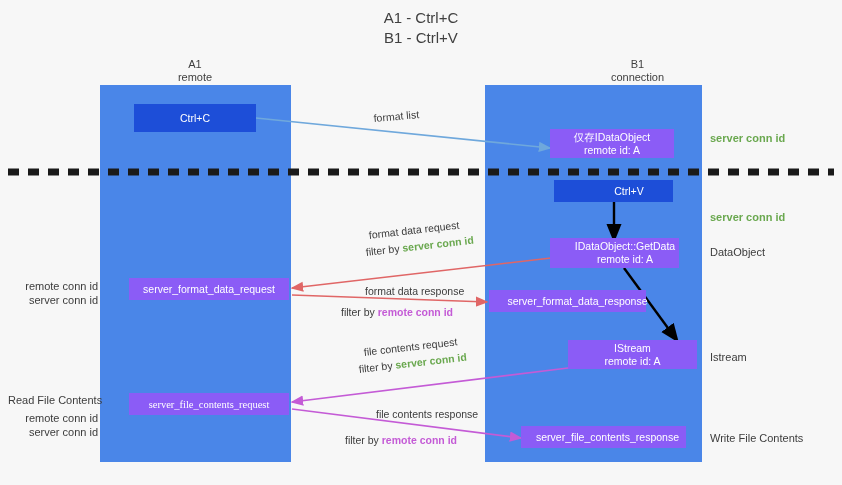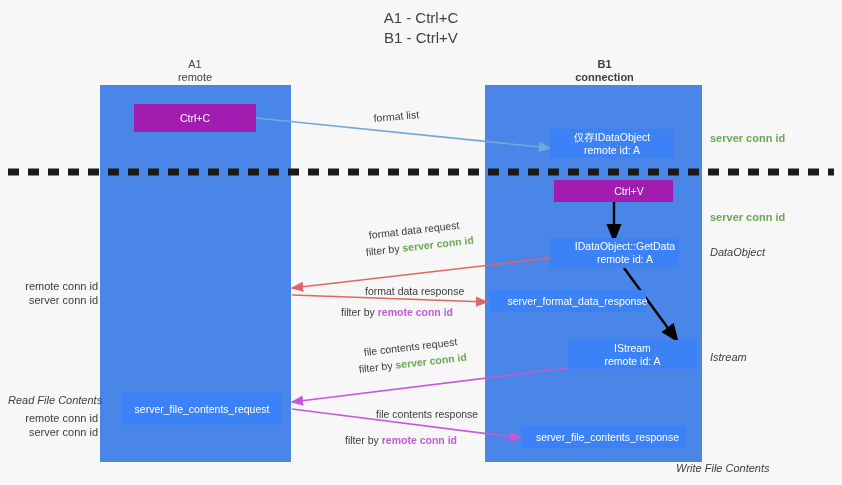--- a/index.html
+++ b/index.html
@@ -44,26 +44,26 @@
     display:flex;
     flex-direction:column;
     align-items:center;
     justify-content:center;
     text-align:center;
     color:#ffffff;
     font-size:10.5px;
     line-height:13px;
     white-space:pre;
   }
-  .box.green{background:#a21caf;}
-  .box.orange{background:#3b82f6;}
+  .box.green{background:#1d4ed8;}
+  .box.orange{background:#8b5cf6;}
 
   
   .note{font-size:11px;line-height:14px;white-space:pre;}
-  .note.black{color:#3c3c3c;font-style:italic;}
+  .note.black{color:#3c3c3c;}
   .note.green{color:#6aa84f;font-weight:bold;}
   .note.stack{display:flex;flex-direction:column;}
 
   
   .edge-label{
     font-size:10.5px;
     line-height:15px;
     color:#3c3c3c;
     white-space:nowrap;
   }
@@ -76,21 +76,21 @@
 </head>
 <body>
 
 <div id="stage">
 
   <div class="abs" id="title">A1 - Ctrl+C
 B1 - Ctrl+V</div>
 
   <div class="abs lane-head" style="left:130px;top:58px;width:130px;">A1
 remote</div>
-  <div class="abs lane-head" style="left:532px;top:58px;width:145px;font-weight:bold;">B1
+  <div class="abs lane-head" style="left:565px;top:58px;width:145px;">B1
 connection</div>
 
   <div class="abs lane" style="left:100px;top:85px;width:191px;height:377px;"></div>
   <div class="abs lane" style="left:485px;top:85px;width:217px;height:377px;"></div>
 
   <svg id="wires">
     <defs>
       <marker id="ar-blue" markerWidth="9" markerHeight="9" refX="7" refY="3.2" orient="auto">
         <path d="M0,0 L8,3.2 L0,6.4 z" fill="#6fa8dc"></path>
       </marker>
@@ -125,35 +125,36 @@
   <div class="abs box green" style="left:134px;top:104px;width:122px;height:28px;">Ctrl+C</div>
 
   <div class="abs box orange" style="left:550px;top:129px;width:124px;height:29px;">仅存IDataObject
 remote id: A</div>
 
   <div class="abs box green" style="left:554px;top:180px;width:119px;height:22px;padding-left:31px;">Ctrl+V</div>
 
   <div class="abs box orange" style="left:550px;top:238px;width:129px;height:30px;padding-left:21px;">IDataObject::GetData
 remote id: A</div>
 
+  <div class="abs box orange" style="left:129px;top:278px;width:160px;height:22px;">server_format_data_request</div>
 
   <div class="abs box orange" style="left:489px;top:290px;width:157px;height:22px;padding-left:20px;">server_format_data_response</div>
 
   <div class="abs box orange" style="left:568px;top:340px;width:129px;height:29px;">IStream
 remote id: A</div>
 
-  <div class="abs box orange" style="left:122px;top:393px;width:160px;height:32px;">server_file_contents_request</div>
+  <div class="abs box orange" style="left:129px;top:393px;width:160px;height:22px;font-family:Liberation Serif, serif;">server_file_contents_request</div>
 
   <div class="abs box orange" style="left:521px;top:426px;width:165px;height:22px;padding-left:8px;">server_file_contents_response</div>
 
   <div class="abs note green" style="left:710px;top:131px;">server conn id</div>
   <div class="abs note green" style="left:710px;top:210px;">server conn id</div>
   <div class="abs note black" style="left:710px;top:245px;">DataObject</div>
   <div class="abs note black" style="left:710px;top:350px;">Istream</div>
-  <div class="abs note black" style="left:676px;top:431px;margin-top:30px;">Write File Contents</div>
+  <div class="abs note black" style="left:710px;top:431px;">Write File Contents</div>
 
   <div class="abs note stack" style="left:6px;top:279px;width:92px;text-align:right;">
     <span class="magenta">remote conn id</span>
     <span class="green">server conn id</span>
   </div>
 
   <div class="abs note black" style="left:8px;top:393px;">Read File Contents</div>
   <div class="abs note stack" style="left:6px;top:411px;width:92px;text-align:right;">
     <span class="magenta">remote conn id</span>
     <span class="green">server conn id</span>

